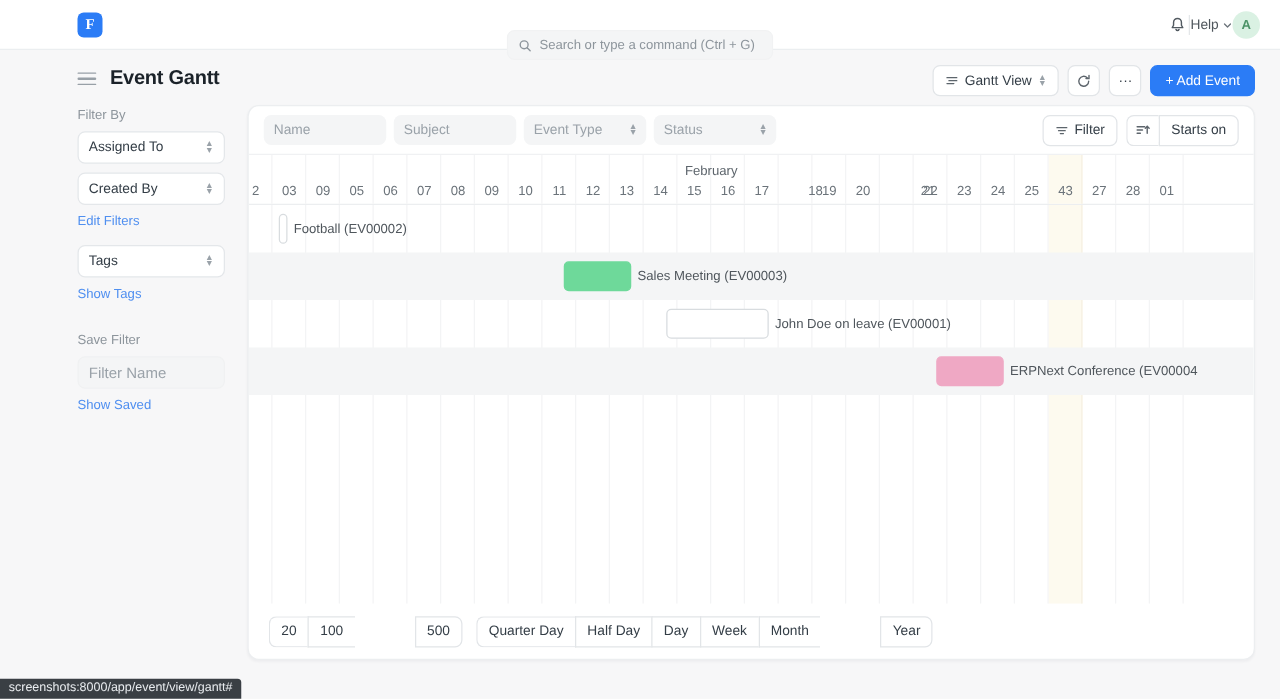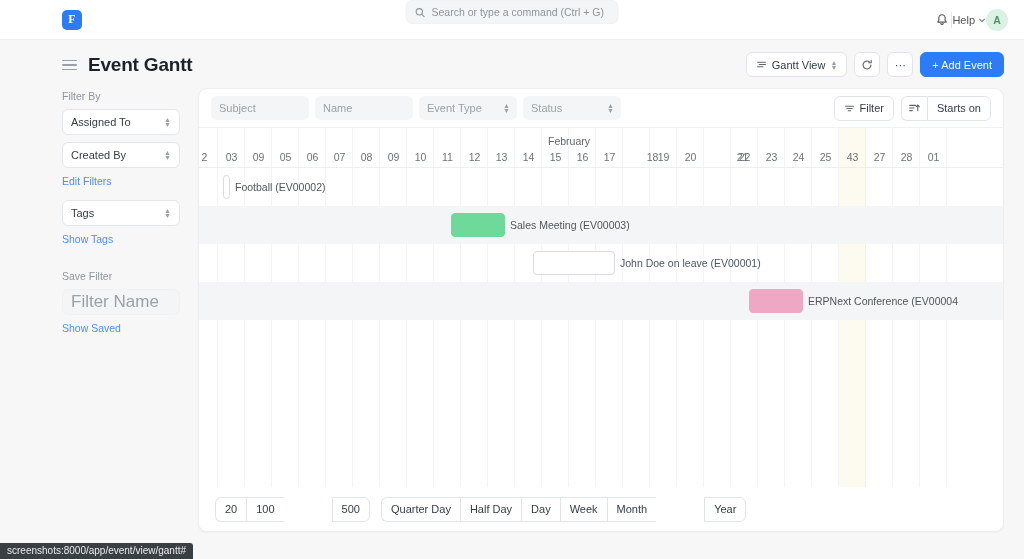--- a/index.html
+++ b/index.html
@@ -19,22 +19,22 @@
     padding: 0 16px; position: relative;
   }
   .brand-logo {
     width: 20px; height: 20px; border-radius: 5px;
     background: #2b7cf6; color: #fff;
     display: flex; align-items: center; justify-content: center;
     font-size: 12px; font-weight: 700; margin-left: 46px;
     font-family: "Liberation Serif", serif;
   }
   .nav-right {
-    position: absolute; left: 50%; top: 0; height: 40px;
-    display: flex; align-items: flex-start; gap: 0;
+    position: absolute; left: 50%; top: 16px; height: 40px;
+    display: flex; align-items: center; gap: 0;
     transform: translateX(-50%);
   }
   .search-box {
     width: 213px; height: 24px; background: #f4f5f6;
     border: 1px solid #f1f2f3; border-radius: 6px;
     display: flex; align-items: center; padding: 0 8px; gap: 6px;
   }
   .search-box input {
     border: none; outline: none; background: transparent;
     font-family: "Liberation Sans", sans-serif;
@@ -58,21 +58,21 @@
     font-size: 10.5px; font-weight: 600;
   }
 
   
   .page-head {
     display: flex; align-items: center;
     padding: 14px 20px 12px 62px; position: relative;
   }
   .hamburger { display: flex; flex-direction: column; gap: 3px; margin-right: 11px; }
   .hamburger span { display: block; width: 15px; height: 1.6px; background: #98a0a7; border-radius: 1px; }
-  .page-title { font-size: 19px; font-weight: 700; letter-spacing: -0.2px; color: #1b2229; }
+  .page-title { font-size: 16px; font-weight: 700; letter-spacing: -0.2px; color: #1b2229; }
   .head-actions {
     position: absolute; right: 20px; top: 12px;
     display: flex; align-items: center; gap: 7px;
   }
   .btn {
     height: 25px; border: 1px solid #e2e5e8; background: #fff;
     border-radius: 6px; font-size: 11px; color: #333d46;
     display: flex; align-items: center; justify-content: center;
     gap: 5px; padding: 0 9px; white-space: nowrap;
   }
@@ -91,21 +91,21 @@
     height: 26px; background: #fff; border: 1px solid #e4e7ea;
     border-radius: 6px; display: flex; align-items: center;
     padding: 0 8px; font-size: 11px; color: #333d46;
     margin-bottom: 7px; position: relative;
   }
   .side-select .stack-ch { position: absolute; right: 8px; }
   .side-link { font-size: 10.5px; color: #4f8ff0; margin-bottom: 13px; display: block; }
   .side-input {
     height: 26px; background: #f4f5f6; border: 1px solid #f0f1f2;
     border-radius: 6px; display: flex; align-items: center;
-    padding: 0 8px; font-size: 17px; color: #9aa2a9; margin-bottom: 7px;
+    padding: 0 8px; font-size: 12px; color: #9aa2a9; margin-bottom: 7px;
   }
   .side-gap { height: 12px; }
 
   
   .panel {
     flex: 1; background: #fff; border: 1px solid #eceef0;
     border-radius: 9px; height: 444px;
     display: flex; flex-direction: column; overflow: hidden;
     box-shadow: 0 1px 2px rgba(16,24,40,0.04);
   }
@@ -298,22 +298,22 @@
     <div class="side-label">Save Filter</div>
 
     <div class="side-input">Filter Name</div>
 
     <a class="side-link">Show Saved</a>
   </div>
 
   <div class="panel">
 
     <div class="filter-row">
+      <div class="f-field f-name">Name</div>
       <div class="f-field f-subject">Subject</div>
-      <div class="f-field f-name">Name</div>
       <div class="f-field f-select">
         <span>Event Type</span>
         <span class="stack-ch">
             <span>▲</span>
             <span>▼</span>
           </span>
       </div>
       <div class="f-field f-select">
         <span>Status</span>
         <span class="stack-ch">

